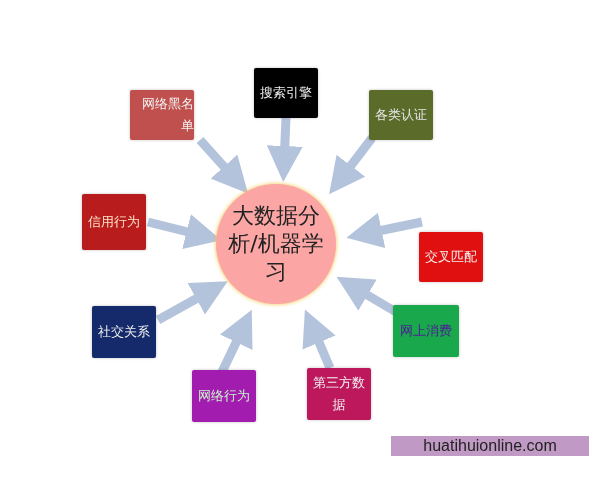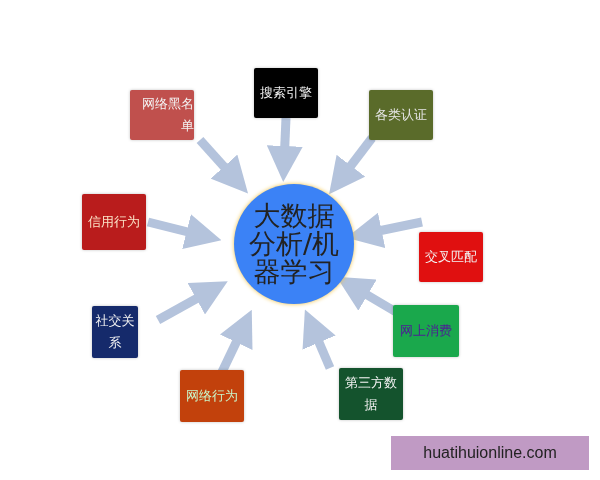--- a/index.html
+++ b/index.html
@@ -1,27 +1,27 @@
 <!DOCTYPE html>
 <html><head>
   <meta charset="utf-8">
   <style>
     html, body { margin:0; padding:0; }
     body { width:600px; height:480px; background:#ffffff; position:relative; overflow:hidden;
            font-family:"DejaVu Sans", sans-serif; }
     #arrows { position:absolute; left:0; top:0; width:600px; height:480px; }
-    .center { position:absolute; left:234px; top:184px; width:120px; height:120px; border-radius:50%;
-              background:#3b82f6; display:flex; align-items:center; justify-content:center;
-              text-align:center; color:#222; font-size:27px; line-height:28px; box-shadow:0 0 4px #f0c040; }
+    .center { position:absolute; left:216px; top:184px; width:120px; height:120px; border-radius:50%;
+              background:#fca5a5; display:flex; align-items:center; justify-content:center;
+              text-align:center; color:#222; font-size:22px; line-height:28px; box-shadow:0 0 4px #f0c040; }
     .center span { width:100px; }
     .node { position:absolute; border-radius:2px; color:#f3f3f3; font-size:13px; line-height:22px;
             text-align:center; display:flex; align-items:center; justify-content:center;
             box-shadow:0 0 3px rgba(0,0,0,0.25); }
     .node span { width:64px; }
-    .watermark { position:absolute; left:391px; top:436px; width:198px; height:34px; background:#c09ac4;
+    .watermark { position:absolute; left:391px; top:436px; width:198px; height:20px; background:#c09ac4;
                  color:#222; font-family:"Liberation Sans", sans-serif; font-size:16px;
                  display:flex; align-items:center; justify-content:center; }
   </style>
 </head>
 <body>
 
 <svg id="arrows" viewBox="0 0 600 480">
   <defs>
     <marker id="ah" markerWidth="4" markerHeight="4" refX="2" refY="2" orient="auto" markerUnits="strokeWidth">
       <path d="M0,0 L4,2 L0,4 Z" fill="#b4c3dc"></path>
@@ -52,26 +52,26 @@
   </div>
 <div class="node" style="left:369px;top:90px;width:64px;height:50px;background:#5a6b2a;color:#e5e5e5;">
   <span>各类认证</span>
   </div>
 <div class="node" style="left:419px;top:194px;width:64px;height:50px;background:#e01010;margin-top:38px;">
   <span>交叉匹配</span>
   </div>
 <div class="node" style="left:393px;top:305px;width:66px;height:52px;background:#1aa84c;color:#4c1d95;">
   <span>网上消费</span>
   </div>
-<div class="node" style="left:307px;top:368px;width:64px;height:52px;background:#14532d;margin-left:32px;">
+<div class="node" style="left:307px;top:368px;width:64px;height:52px;background:#be185d;">
   <span>第三方数据</span>
   </div>
-<div class="node" style="left:180px;top:370px;width:64px;height:52px;background:#c2410c;color:#c9f5c9;justify-content:center;">
+<div class="node" style="left:192px;top:370px;width:64px;height:52px;background:#a21caf;color:#c9f5c9;justify-content:center;">
   <span>网络行为</span>
   </div>
-<div class="node" style="left:92px;top:306px;width:46px;height:52px;background:#152a6b;">
+<div class="node" style="left:92px;top:306px;width:64px;height:52px;background:#152a6b;">
   <span>社交关系</span>
   </div>
 <div class="node" style="left:82px;top:194px;width:64px;height:56px;background:#b91c1c;color:#fbe3c8;justify-content:center;">
   <span>信用行为</span>
   </div>
 
 <div class="watermark">huatihuionline.com</div>
 
 </body></html>

